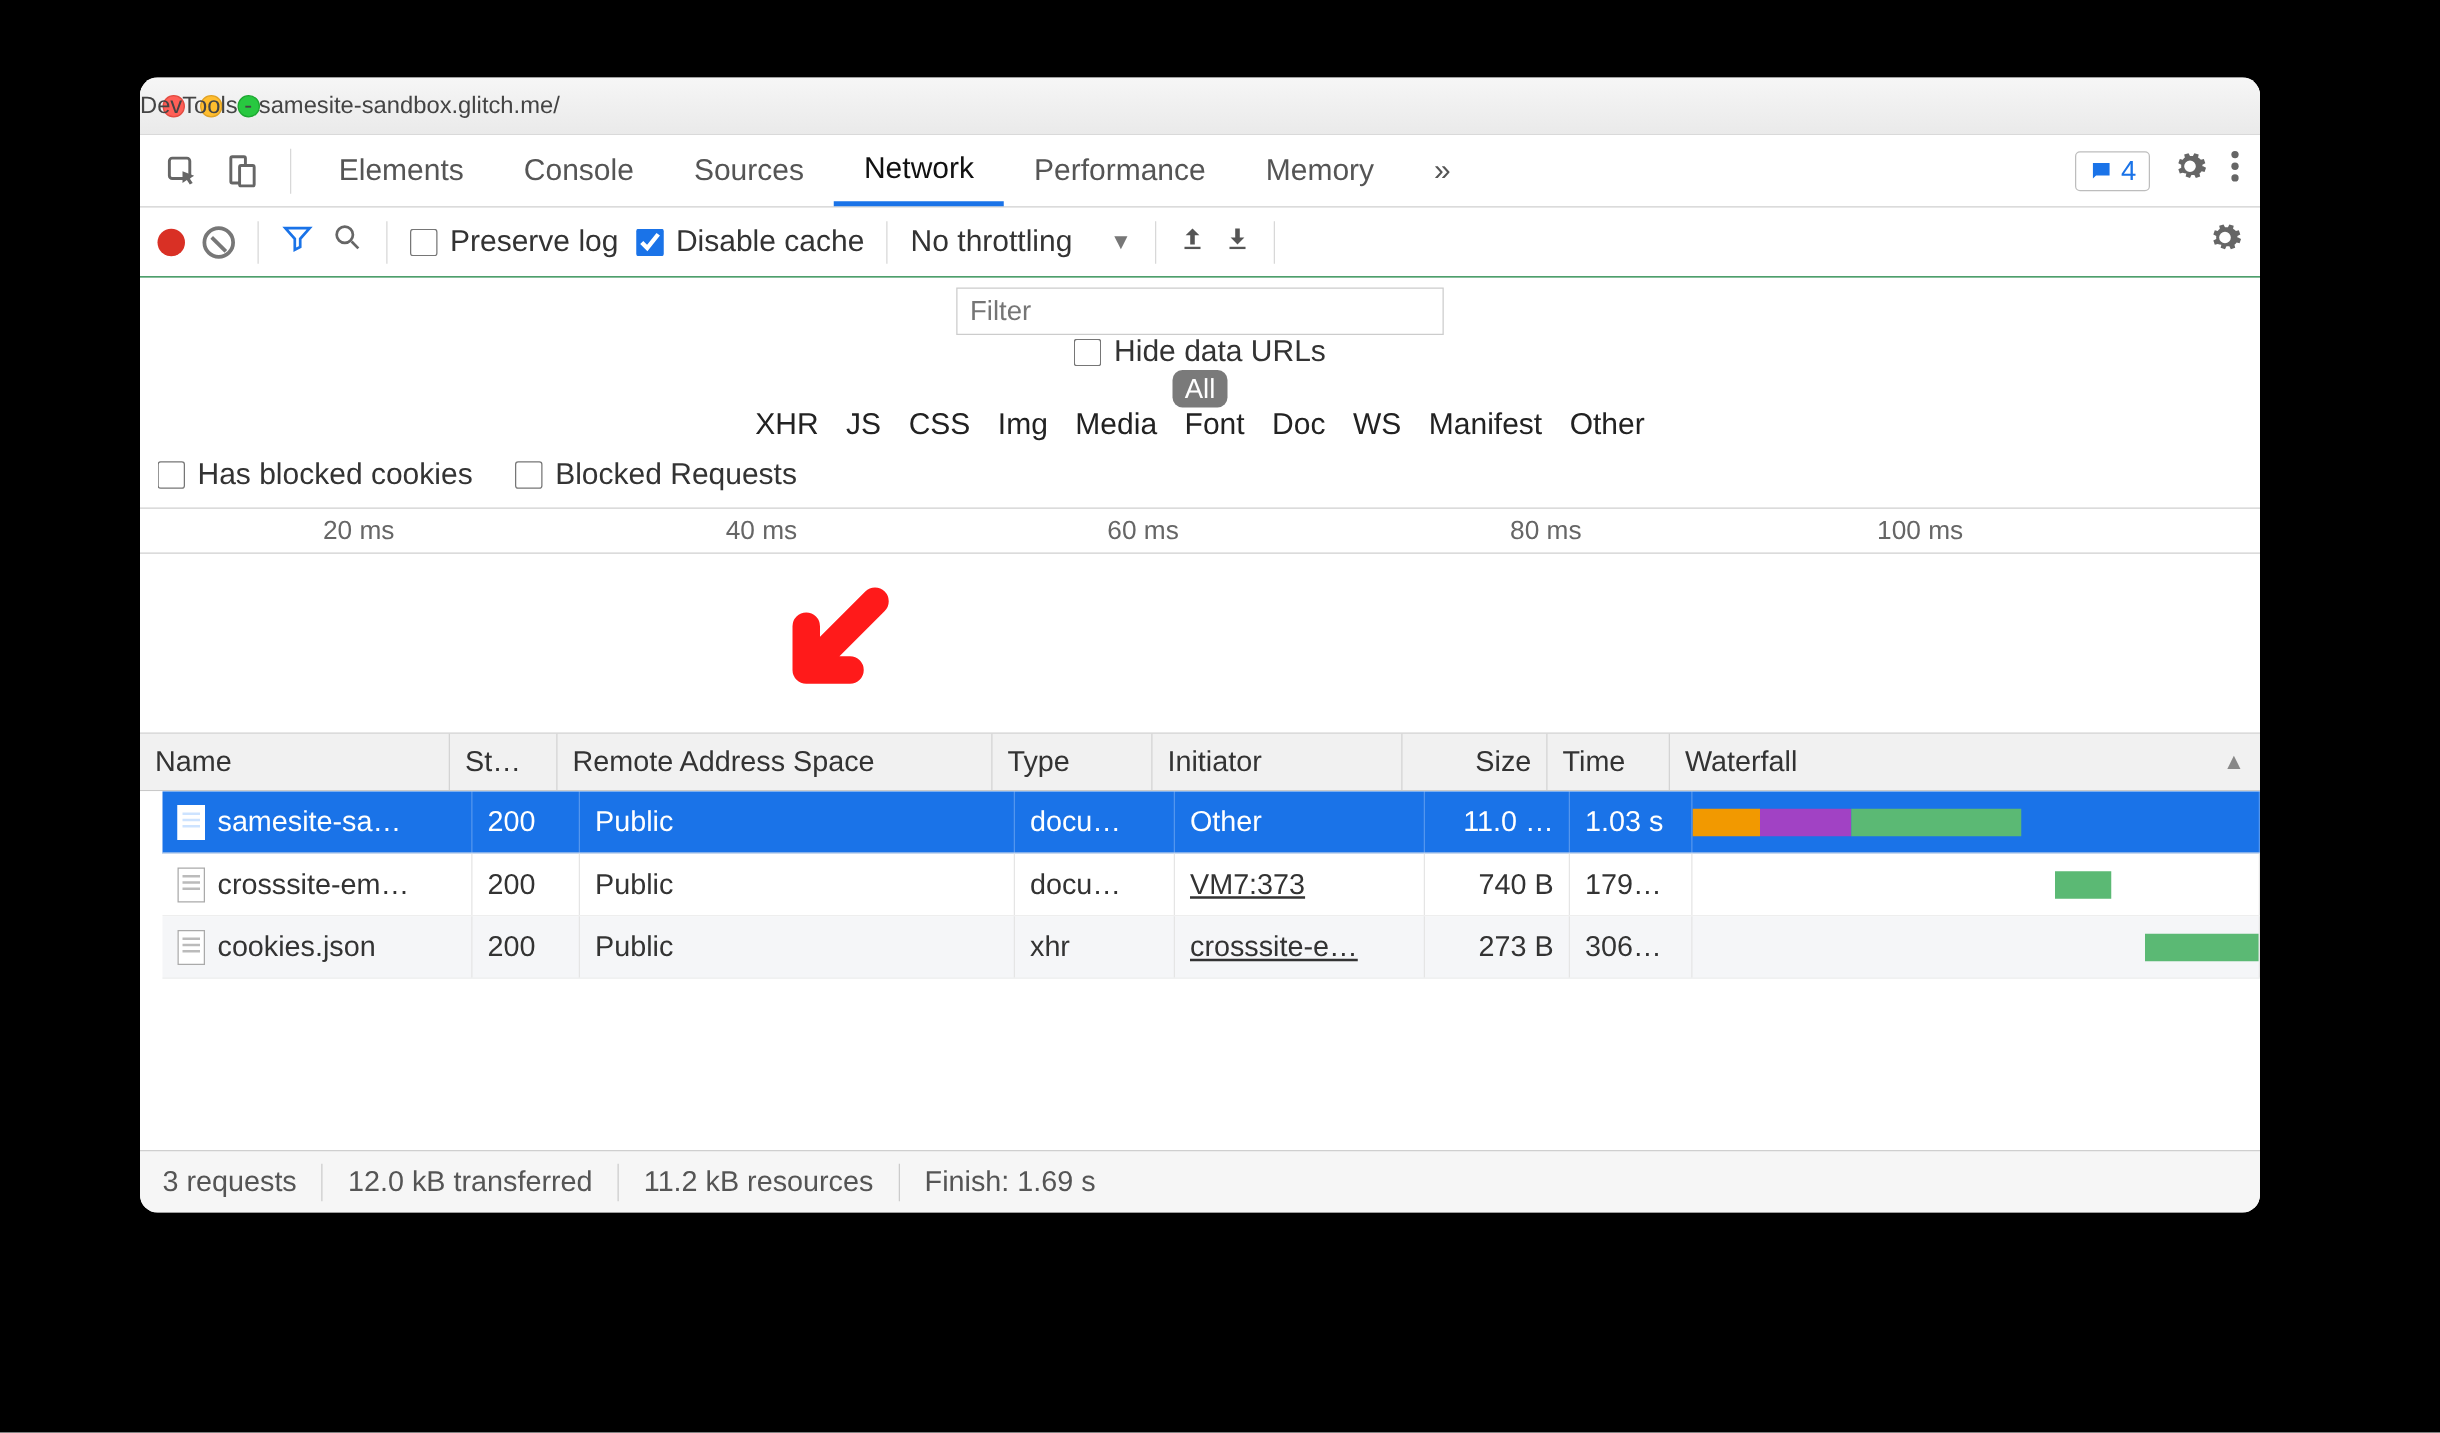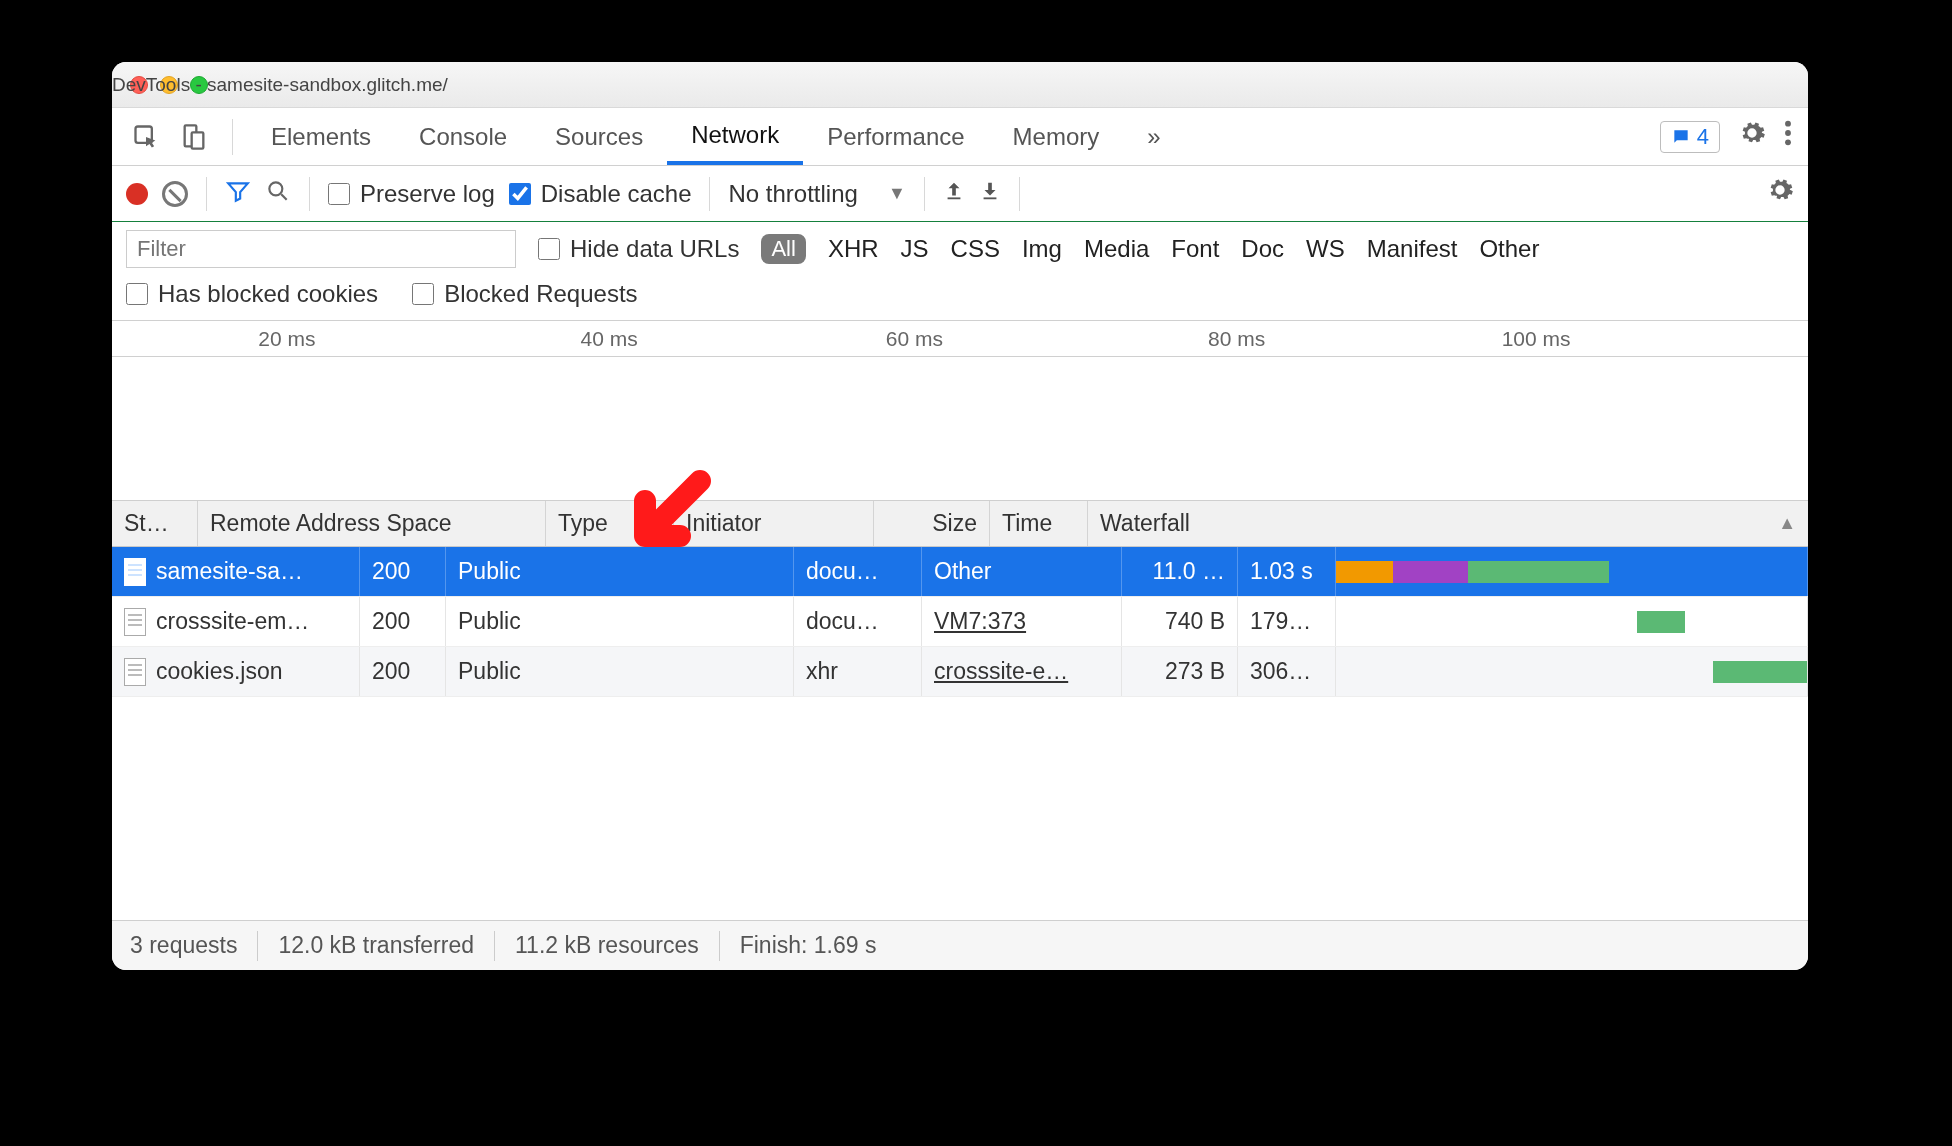--- a/index.html
+++ b/index.html
@@ -43,40 +43,40 @@
   .cb { display:flex; align-items:center; gap:10px; }
   .cb input { width:22px; height:22px; accent-color:#1a73e8;}
   .throttle { display:flex; align-items:center; gap:30px; color:#333;}
   .dropdown-caret { color:#777; font-size:18px;}
   .arrowbtn { color:#555; font-size:22px;}
   .gear-right { margin-left:auto; color:#666; font-size:26px;}
   .filterbar {
     border-bottom:1px solid #d0d0d0; padding: 8px 14px 12px 14px; font-size:24px; color:#333;
     display:flex; flex-direction:column; gap:12px;
   }
-  .filter-row1 { display:flex; align-items:center; gap:22px; flex-wrap:wrap;}
+  .filter-row1 { display:flex; align-items:center; flex-wrap:wrap;flex-direction:column;}
   .filter-input { width:390px; height:38px; border:1px solid #ccc; padding:0 10px; font-size:22px; color:#888;}
   .pill { background:#7a7a7a; color:#fff; padding:2px 10px; border-radius:8px; font-size:22px;}
   .ftype { color:#222; cursor:default;}
   .filter-row2 { display:flex; gap:34px;}
   .timeline {
     height: 180px; border-bottom:1px solid #cfcfcf; position:relative;
   }
   .time-header { height:36px; border-bottom:1px solid #d0d0d0; position:relative; font-size:21px; color:#666;}
   .tick { position:absolute; top:6px; transform:translateX(-100%); }
   .grid-header {
     height:46px; background:#f1f1f1; border-bottom:1px solid #c9c9c9; display:flex; font-size:23px; color:#333;
   }
   .col { border-right:1px solid #d4d4d4; padding:8px 12px; overflow:hidden; white-space:nowrap; text-overflow:ellipsis; display:flex; align-items:center;}
   .c-name{flex:0 0 248px;} .c-status{flex:0 0 86px;} .c-remote{flex:0 0 348px;}
   .c-type{flex:0 0 128px;} .c-init{flex:0 0 200px;} .c-size{flex:0 0 116px;}
   .c-time{flex:0 0 98px;} .c-waterfall{flex:1; border-right:none;}
   .sort-arrow{margin-left:auto; color:#888; font-size:18px;}
   .grid-body { flex:1; overflow:auto; background:#fff;}
-  .row { height:50px; display:flex; font-size:23px; color:#333; border-bottom:1px solid #eee;}
+  .row { height:50px; display:flex; font-size:23px; color:#333; border-bottom:1px solid #eee;margin-left:18px;}
   .row .col { border-right:1px solid #e5e5e5;}
   .row.selected { background:#1a73e8; color:#fff;}
   .row.selected .col{border-right-color:rgba(255,255,255,.25);}
   .row.alt { background:#f5f6f8;}
   .file-icon { width:22px; height:28px; border:1px solid #aaa; background:#fff; margin-right:10px; flex-shrink:0; position:relative;}
   .file-icon::before{content:"";position:absolute;left:3px;right:3px;top:5px;height:2px;background:#bbb;box-shadow:0 5px 0 #bbb,0 10px 0 #bbb;}
   .row.selected .file-icon{border-color:#fff;}
   .row.selected .file-icon::before{background:#cde3ff;box-shadow:0 5px 0 #cde3ff,0 10px 0 #cde3ff;}
   .underline{text-decoration:underline;}
   .c-size{justify-content:flex-end;}
@@ -238,20 +238,21 @@
     <div class="time-header" id="time-header">
         <span class="tick" style="left: 12%;">20 ms</span>
         <span class="tick" style="left: 31%;">40 ms</span>
         <span class="tick" style="left: 49%;">60 ms</span>
         <span class="tick" style="left: 68%;">80 ms</span>
         <span class="tick" style="left: 86%; text-align: right;">100 ms</span>
       </div>
   </div>
 
   <div class="grid-header">
+    <div class="col c-name">Name</div>
     <div class="col c-status">St…</div>
     <div class="col c-remote">Remote Address Space</div>
     <div class="col c-type">Type</div>
     <div class="col c-init">Initiator</div>
     <div class="col c-size">Size</div>
     <div class="col c-time">Time</div>
     <div class="col c-waterfall">
       <span>Waterfall</span>
       <span class="sort-arrow">▲</span>
     </div>

